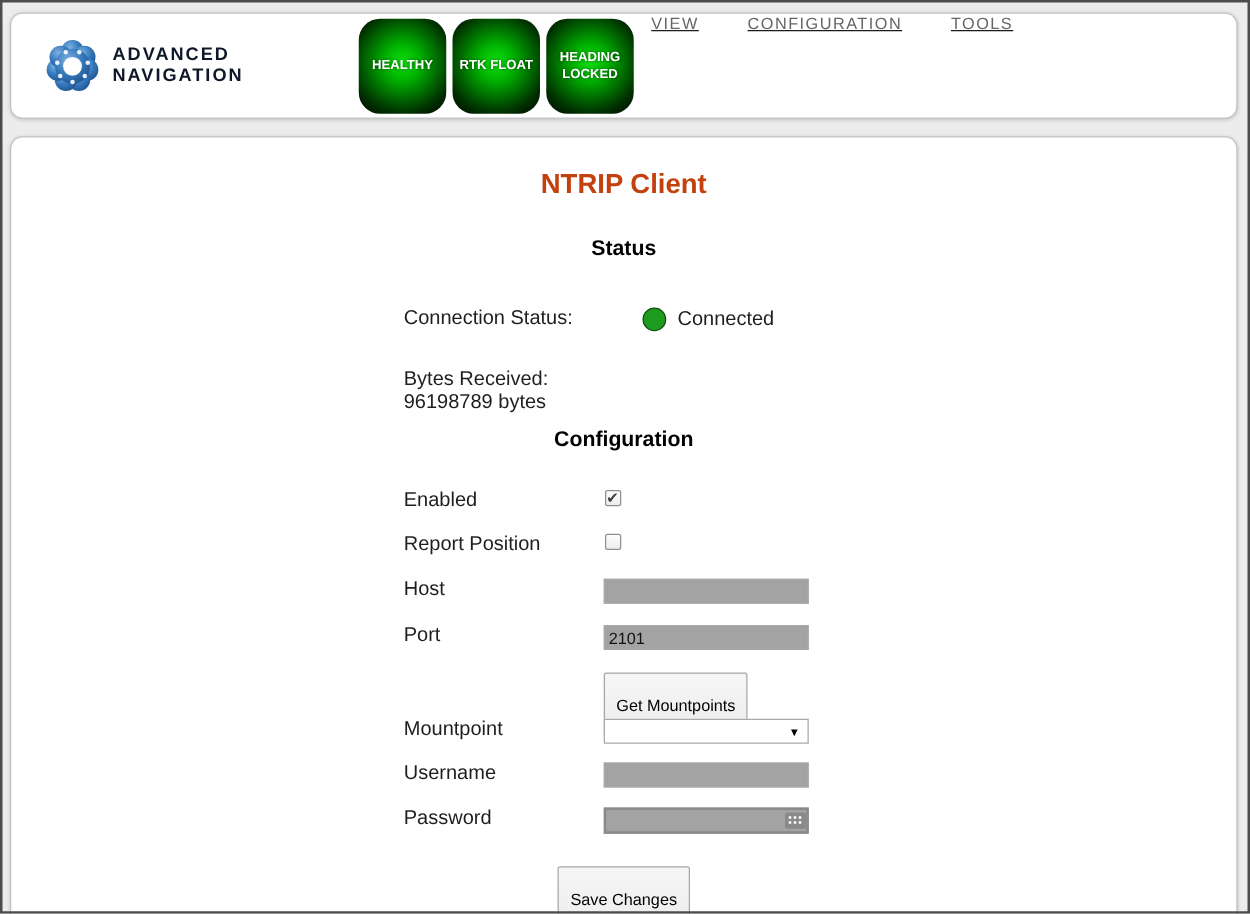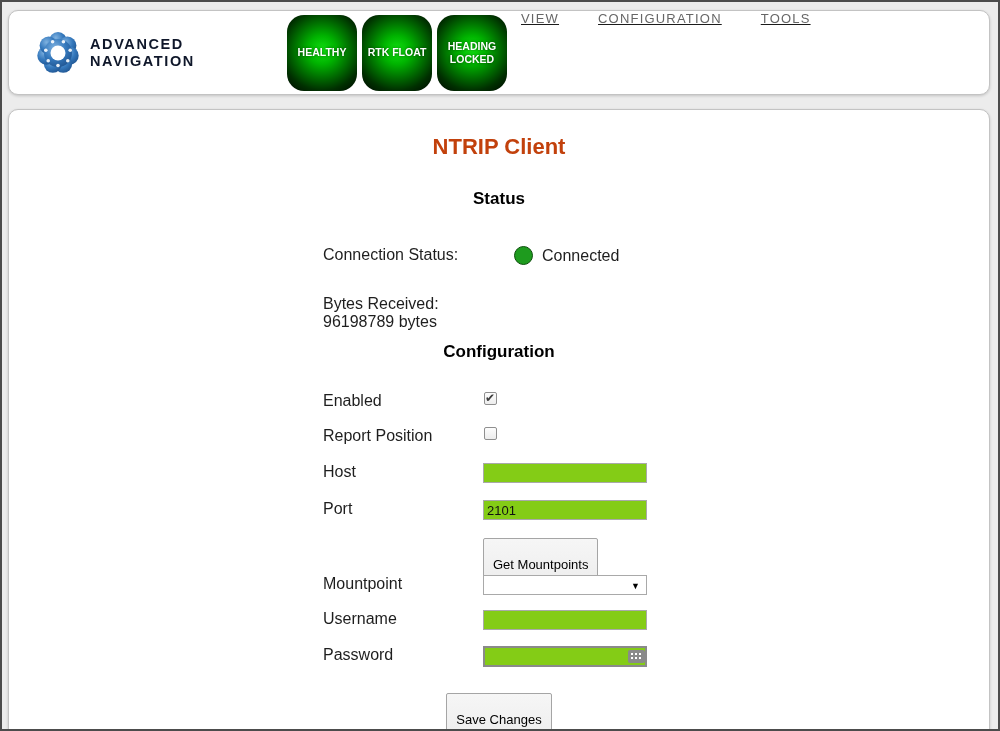--- a/index.html
+++ b/index.html
@@ -70,21 +70,21 @@
     background:linear-gradient(#fdfdfd,#ededed); display:inline-block; position:relative;
     cursor:pointer; margin-left:1px;
   }
   .checkbox[data-checked="true"]::after {
     content:"\2714"; position:absolute; left:0px; top:-2px;
     font-size:12px; color:#3c3c3c;
   }
   .text-input {
     width:164px; height:20px; border:1px solid #a9a9a9; border-radius:0;
     font-family:"Liberation Sans", sans-serif; font-size:13px; padding:1px 3px; color:#111;
-    background:#84cc16;
+    background:#a3a3a3;
   }
   .password-wrap { position:relative; width:164px; }
   .password-input { width:164px; border:2px solid #8a8a8a; height:21px; }
   .kbd-icon {
     position:absolute; right:2px; top:4px; width:17px; height:13px;
     background:#8a8a8a; border-radius:2px; cursor:pointer;
   }
   .kbd-icon::before {
     content:""; position:absolute; left:3px; top:3px; width:2px; height:2px; background:#fff;
     box-shadow:4px 0 #fff, 8px 0 #fff, 0 4px #fff, 4px 4px #fff, 8px 4px #fff;

